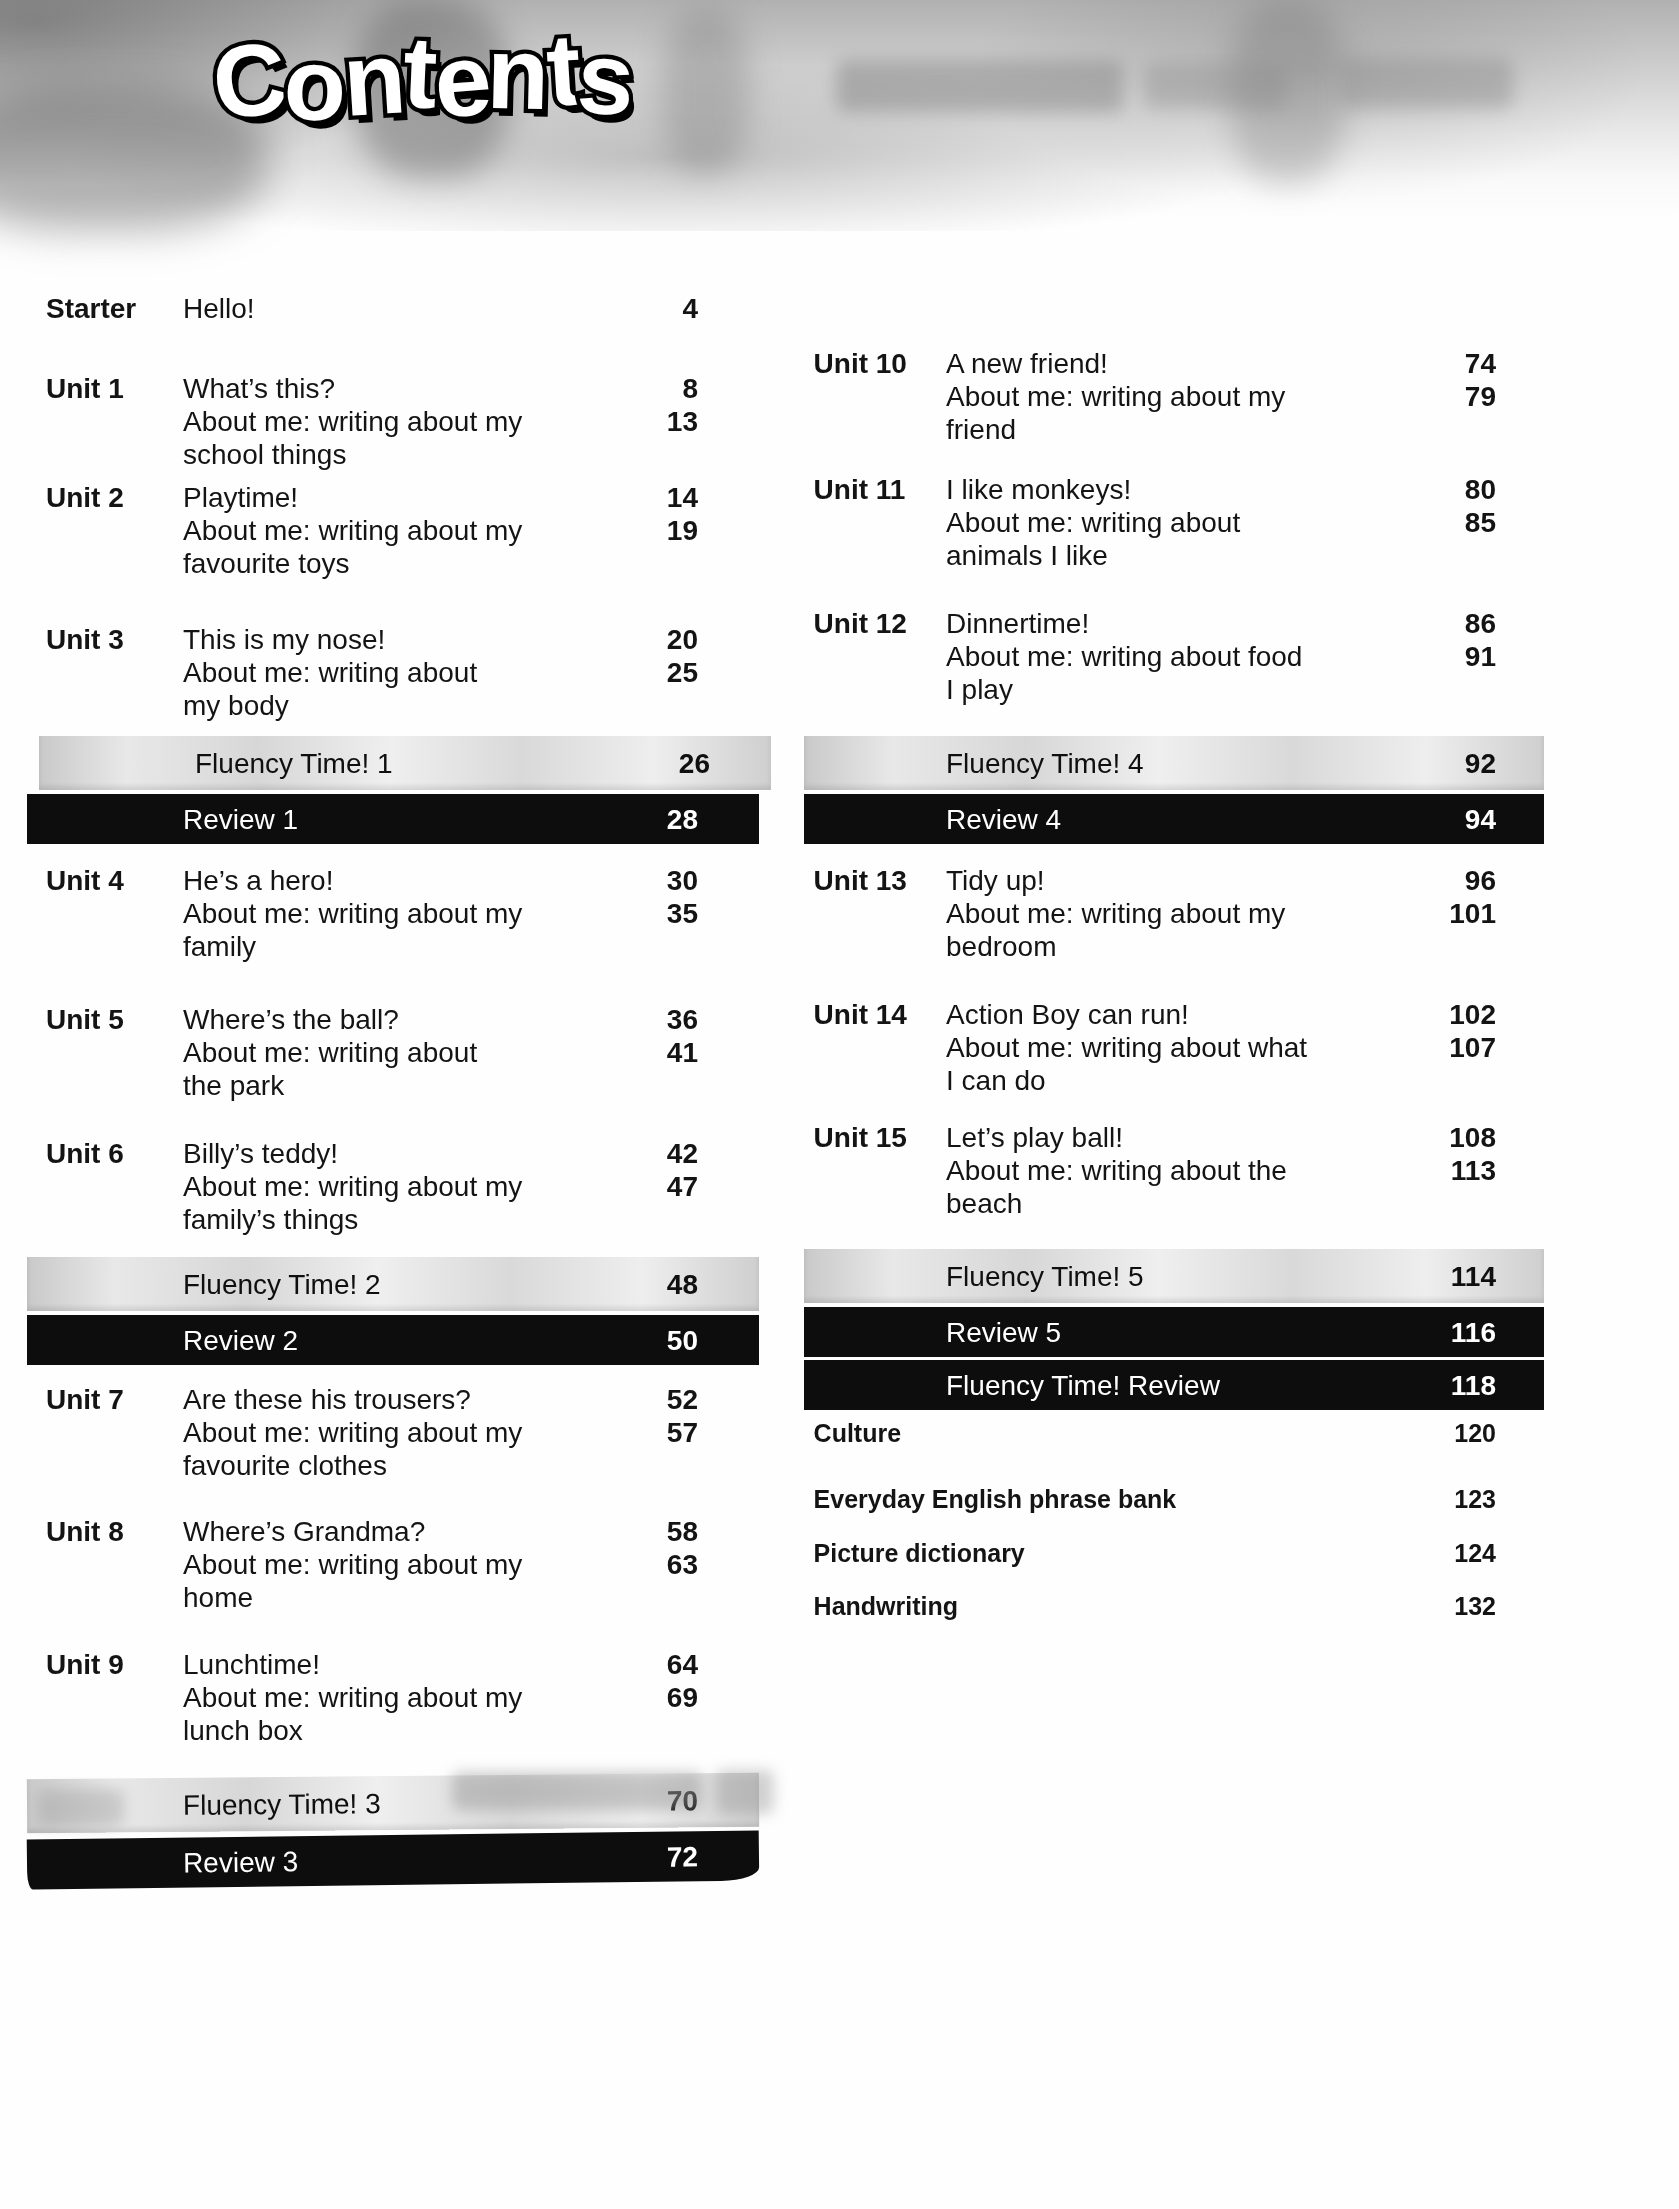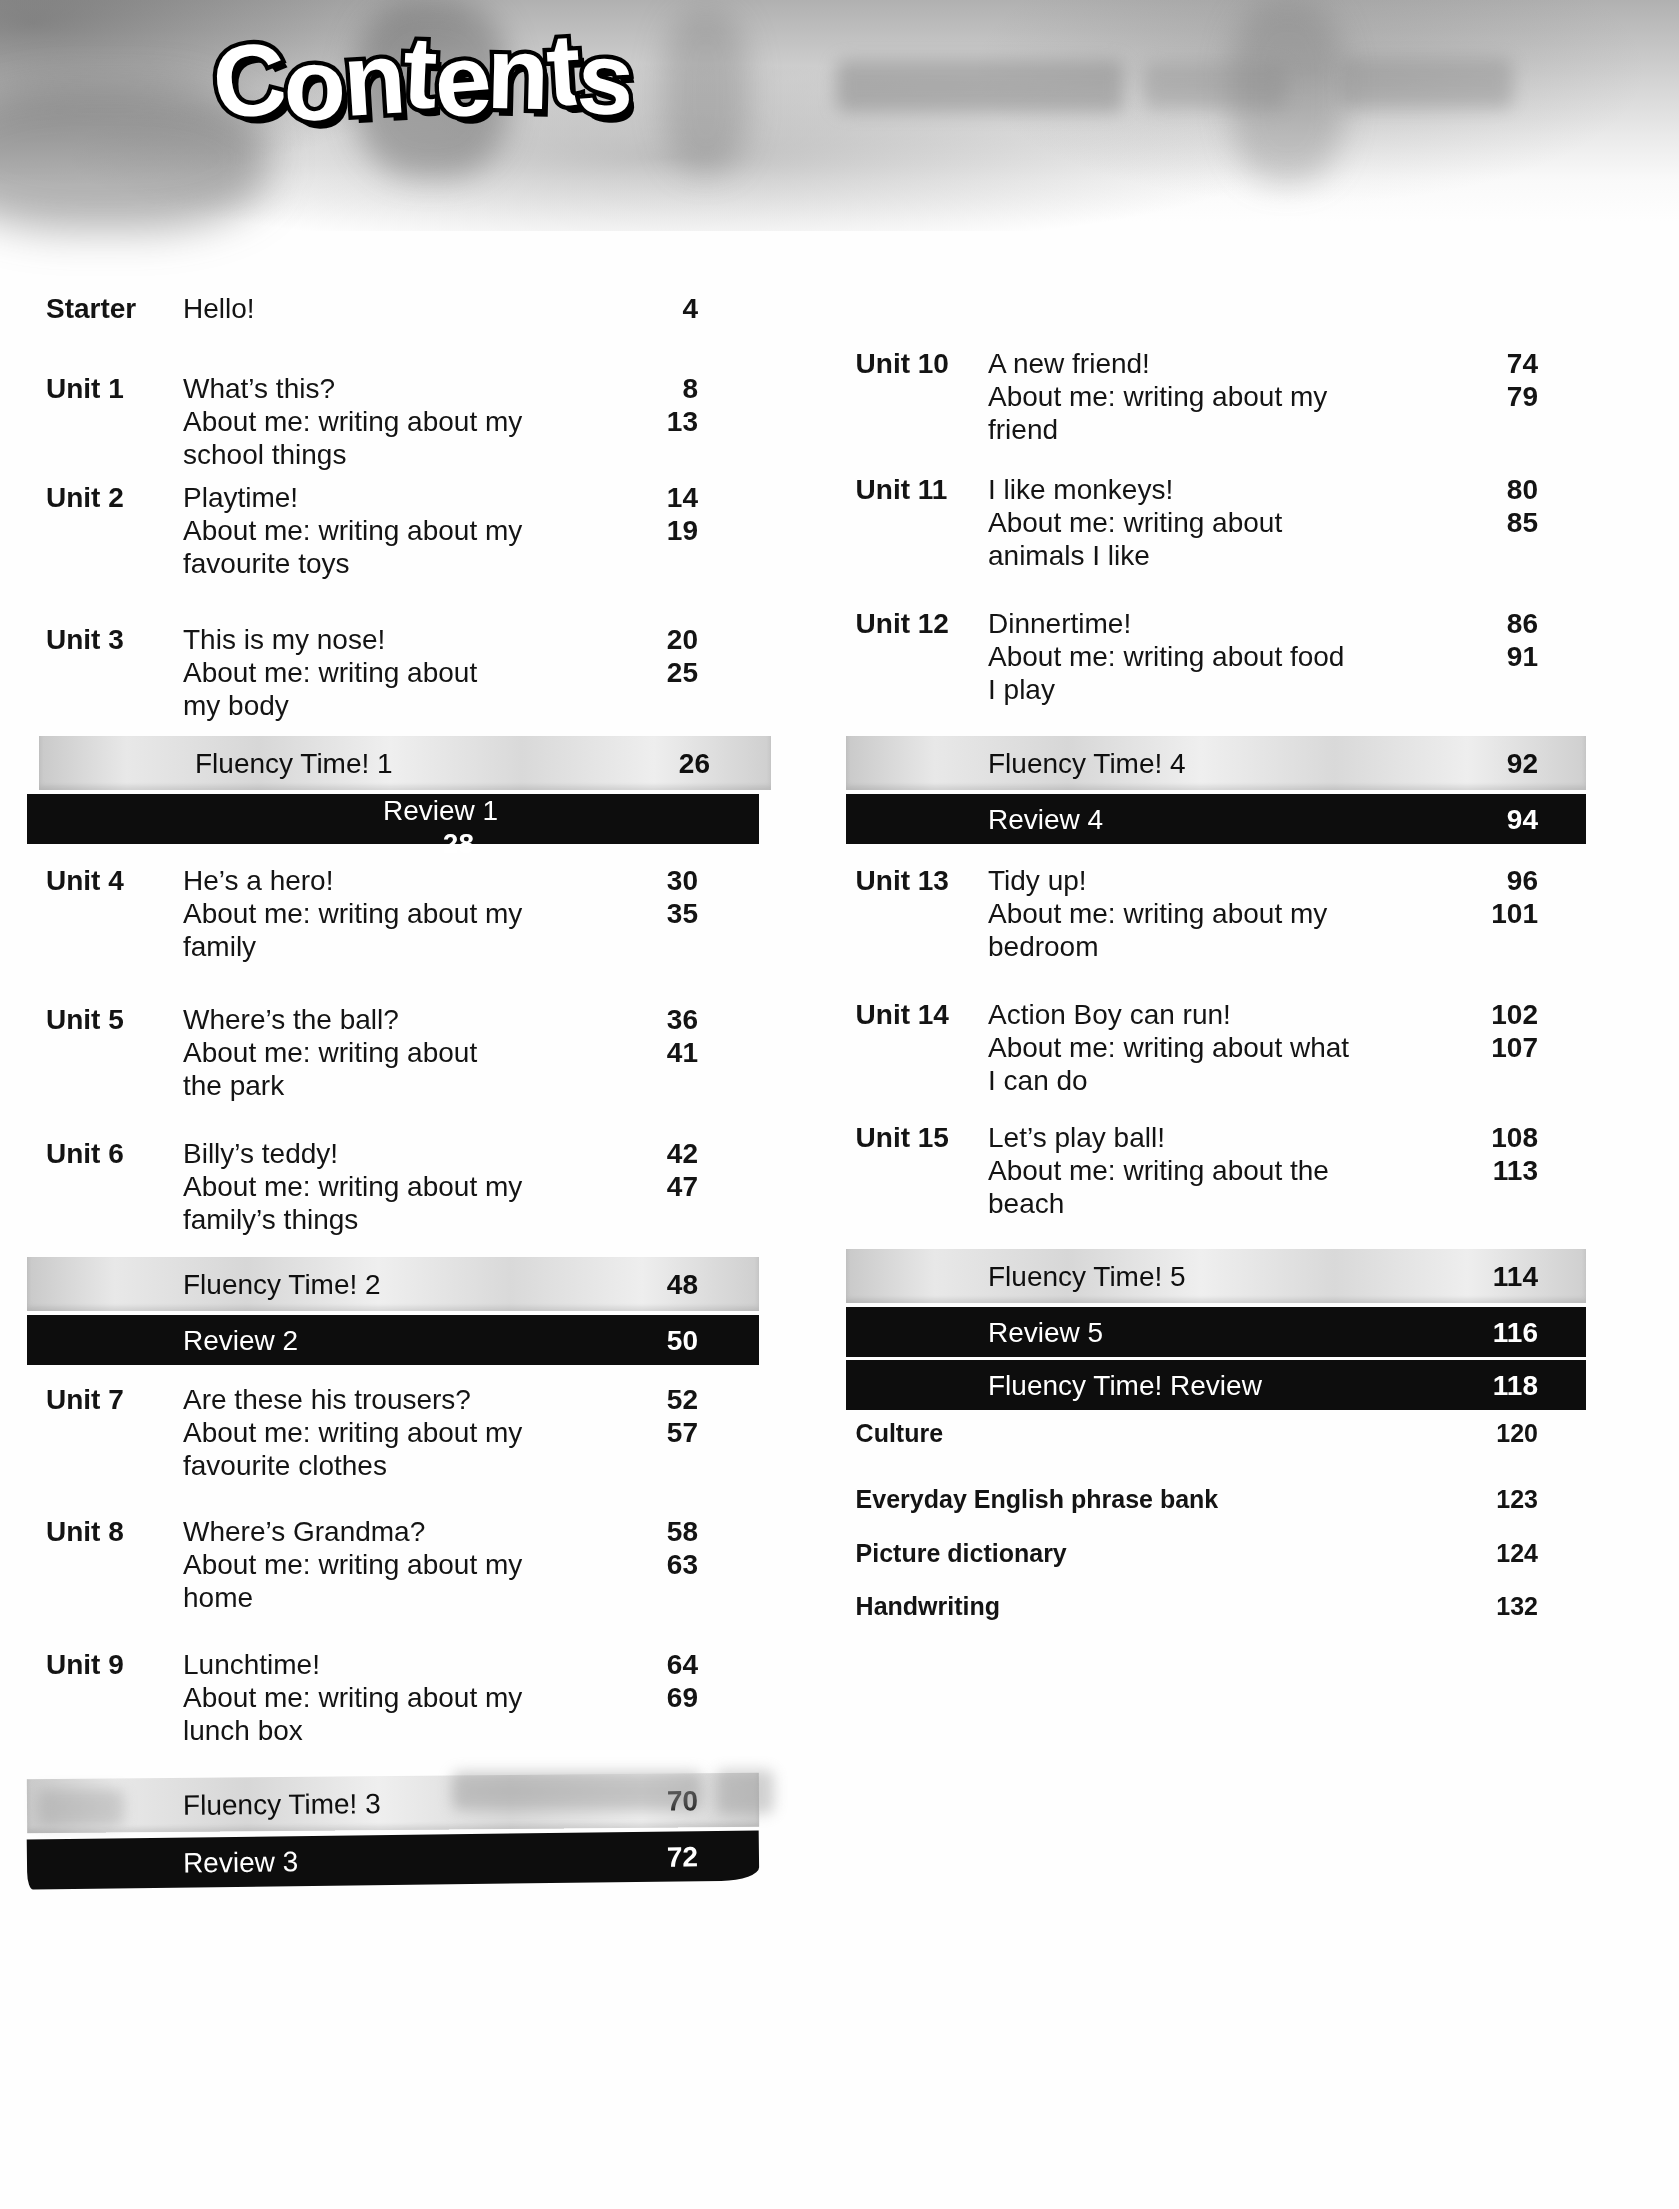--- a/index.html
+++ b/index.html
@@ -33,21 +33,21 @@
     letter-spacing:-2.9px;transform:rotate(-1.6deg);white-space:nowrap;
   }
   .logo span{
     display:inline-block;
     -webkit-text-stroke:8.6px #000;paint-order:stroke fill;
     text-shadow:5.8px 7.7px 0 #000;
   }
   
   .col{position:absolute;top:0;height:1650px;}
   .col-left{left:27px;width:732px;--pl:156px;--pr:61px;--lx:19px;}
-  .col-right{left:846px;width:740px;--pl:142px;--pr:48px;--lx:9.6px;}
+  .col-right{left:804px;width:740px;--pl:142px;--pr:48px;--lx:9.6px;}
   .entry{position:absolute;left:0;width:100%;box-sizing:border-box;font-size:28px;line-height:33px;}
   .unit{padding-left:var(--pl);padding-right:var(--pr);}
   .ulabel{position:absolute;left:var(--lx);top:0;width:144px;font-weight:bold;}
   .uline{display:flex;}
   .uline .t{flex:1;}
   .pg{font-weight:bold;text-align:right;min-width:67px;white-space:nowrap;}
   .band{
     display:flex;align-items:center;box-sizing:border-box;
     padding-left:var(--pl);padding-right:var(--pr);
   }
@@ -133,21 +133,21 @@
         </div>
         <div class="uline">
           <span class="t">my body</span>
           <span class="pg"></span>
         </div>
       </div>
       <div class="entry band band-gray" style="top: 736px; margin-left: 12px;">
         <span class="t">Fluency Time! 1</span>
         <span class="pg">26</span>
       </div>
-      <div class="entry band band-black" style="top: 794px; flex-direction: column;">
+      <div class="entry band band-black" style="top: 794px;">
         <span class="t">Review 1</span>
         <span class="pg">28</span>
       </div>
       <div class="entry unit" style="top: 864px;">
         <div class="ulabel">Unit 4</div>
         <div class="uline">
           <span class="t">He’s a hero!</span>
           <span class="pg">30</span>
         </div>
         <div class="uline">

